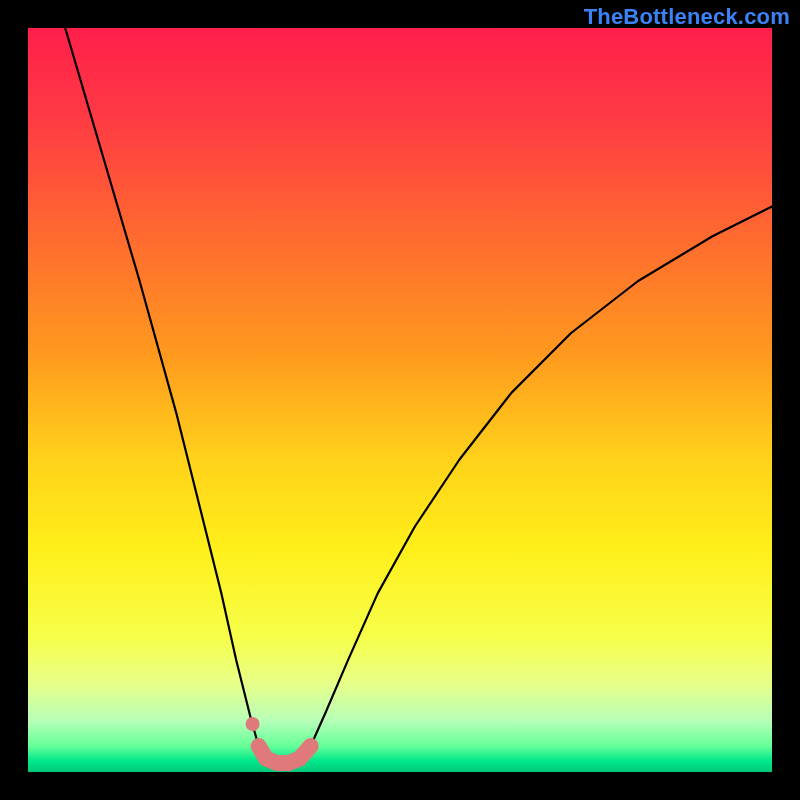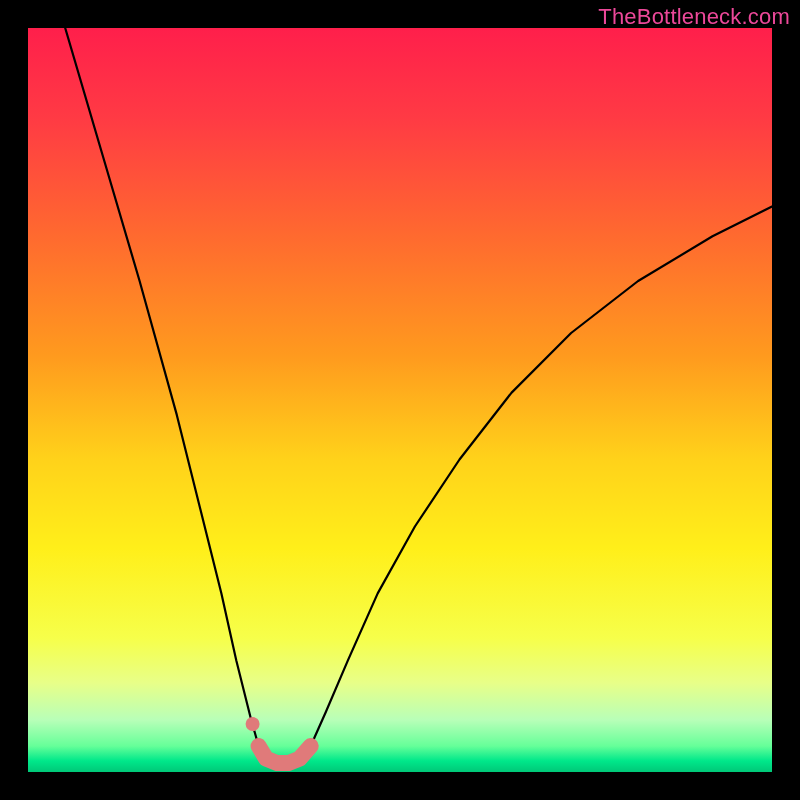--- a/index.html
+++ b/index.html
@@ -23,23 +23,23 @@
     position: absolute;
     left: 0;
     top: 0;
     width: 744px;
     height: 744px;
   }
   .watermark {
     position: absolute;
     top: 4px;
     right: 10px;
-    color: #ec4899;
+    color: #3b82f6;
     font-size: 22px;
-    font-weight: 400;
+    font-weight: 700;
     letter-spacing: 0.2px;
   }
   svg.overlay {
     position: absolute;
     left: 0;
     top: 0;
     width: 744px;
     height: 744px;
   }
 </style>

